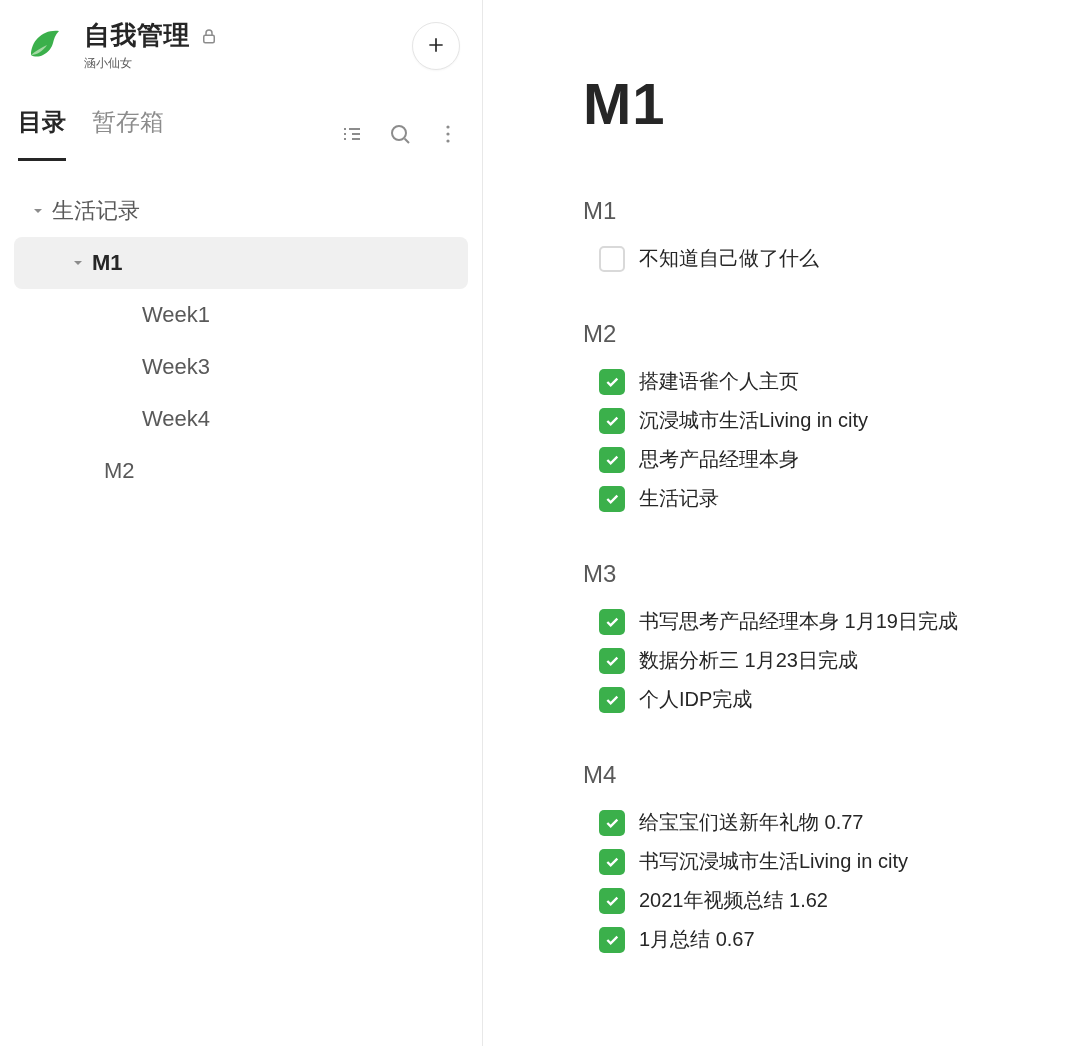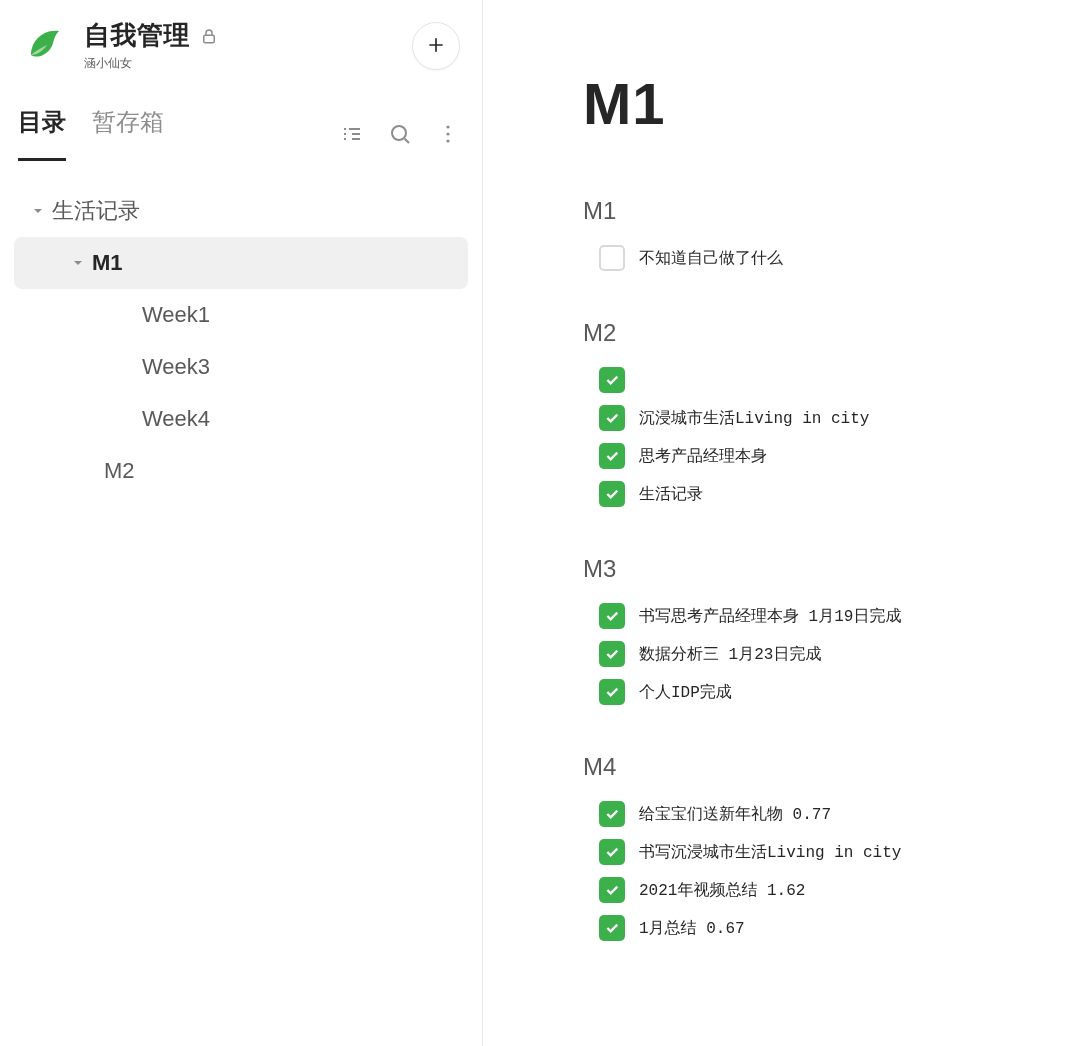--- a/index.html
+++ b/index.html
@@ -118,24 +118,23 @@
     font-size: 58px; font-weight: 700; letter-spacing: 1px;
     margin-bottom: 60px;
   }
   .section { margin-bottom: 42px; }
   .section-head {
     font-size: 24px; color: #595959;
     margin-bottom: 14px;
   }
   .task-row {
     display: flex; align-items: center; gap: 14px;
-    font-size: 16px;
+    font-size: 20px;
     color: #262626;
     padding: 6px 0 6px 16px;
-    font-family: Liberation Mono, monospace;
   }
   .cb {
     width: 26px; height: 26px;
     border-radius: 5px;
     flex-shrink: 0;
     display: inline-flex; align-items: center; justify-content: center;
   }
   .cb.unchecked {
     border: 2px solid #d9d9d9;
     background: #fff;
@@ -256,20 +255,21 @@
   </section>
 
   <section class="section">
     <div class="section-head">M2</div>
     <div class="task-row">
       <span class="cb checked">
         <svg width="16" height="16" viewBox="0 0 24 24" fill="none" stroke="#fff" stroke-width="3.5">
             <path d="M5 12l5 5L20 7"></path>
           </svg>
       </span>
+      <span>搭建语雀个人主页</span>
     </div>
     <div class="task-row">
       <span class="cb checked">
         <svg width="16" height="16" viewBox="0 0 24 24" fill="none" stroke="#fff" stroke-width="3.5">
             <path d="M5 12l5 5L20 7"></path>
           </svg>
       </span>
       <span>沉浸城市生活Living in city</span>
     </div>
     <div class="task-row">

